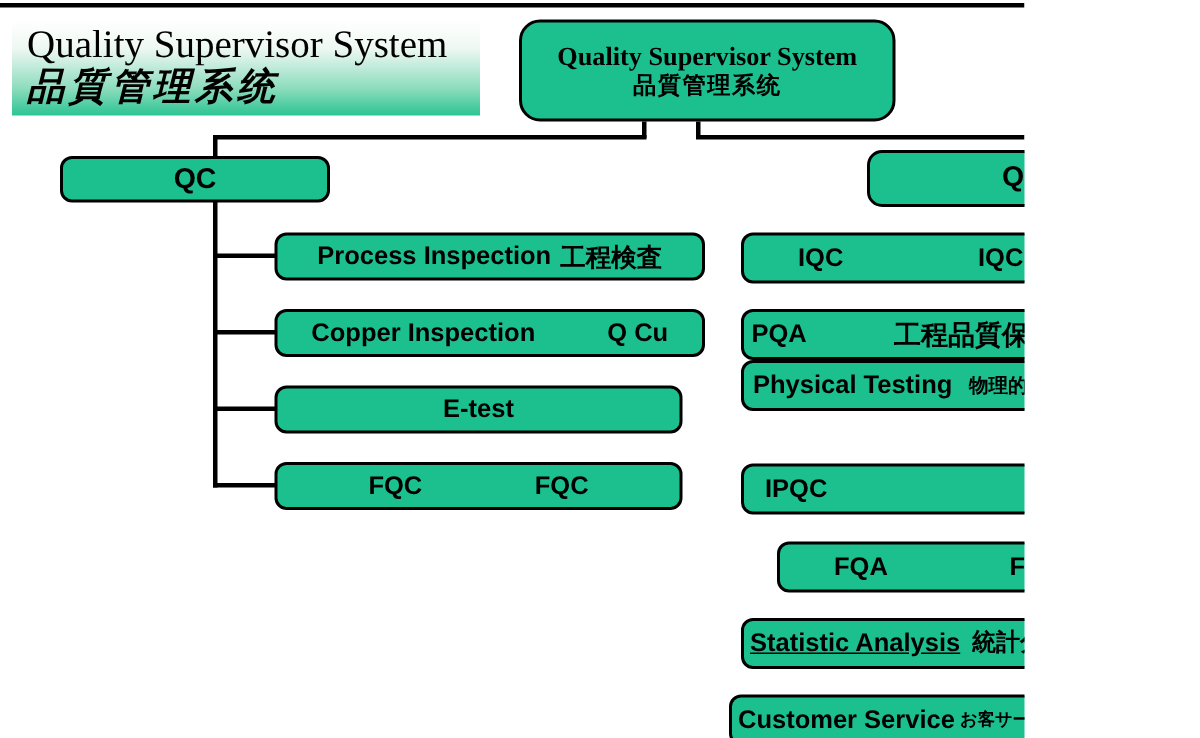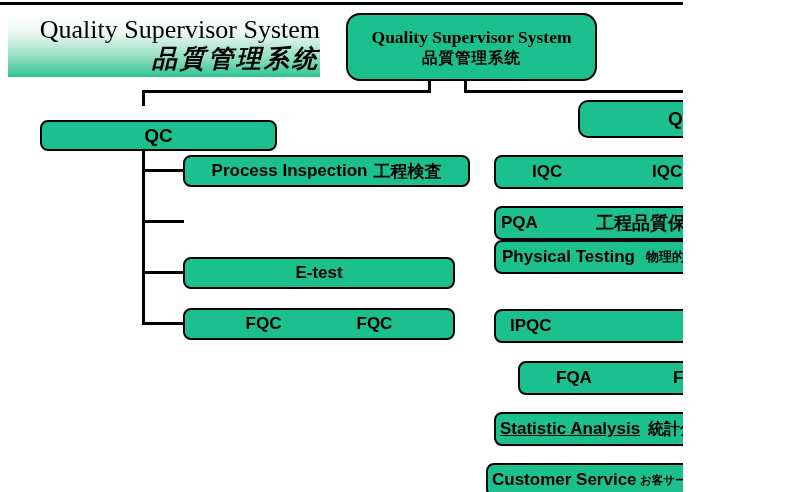--- a/index.html
+++ b/index.html
@@ -1,21 +1,21 @@
 <!DOCTYPE html>
 <html><head>
 <meta charset="utf-8">
 <style>
   html,body{margin:0;padding:0;background:#fff;}
   .stage{
     position:relative;width:800px;height:492px;background:#ffffff;overflow:hidden;
     font-family:"Liberation Sans","DejaVu Sans",sans-serif;color:#000;
   }
   
-  .clip{position:absolute;left:0;top:0;width:683px;height:492px;overflow:hidden;text-align:right;}
+  .clip{position:absolute;left:0;top:0;width:683px;height:492px;overflow:hidden;}
 
   .top-rule{position:absolute;left:0;top:2px;width:683px;height:3px;background:#000;}
 
   .banner{
     position:absolute;left:8px;top:13px;width:312px;height:64px;
     background:linear-gradient(180deg,#ffffff 0%,#eef8f3 30%,#8cdcbd 72%,#2cc493 100%);
   }
   .banner-en{font-family:"Liberation Serif","DejaVu Serif",serif;font-size:26px;line-height:30px;margin:2px 0 0 10px;white-space:nowrap;}
   .banner-cjk{font-family:"Liberation Serif","DejaVu Serif",serif;font-style:italic;font-weight:bold;font-size:25px;line-height:28px;margin:0 0 0 10px;letter-spacing:3px;white-space:nowrap;}
 
@@ -31,21 +31,21 @@
   .line{position:absolute;background:#000;}
   .stub-root-l{left:428px;top:81px;width:3px;height:11px;}
   .stub-root-r{left:464px;top:81px;width:3px;height:11px;}
   .hline-l{left:142px;top:90px;width:289px;height:3px;}
   .hline-r{left:464px;top:90px;width:219px;height:3px;}
   .qc-top{left:142px;top:90px;width:3px;height:16px;}
   .qc-trunk{left:142px;top:133px;width:3px;height:192px;}
   .cstub{left:142px;width:42px;height:3px;}
   .cs1{top:169px;}.cs2{top:220px;}.cs3{top:271px;}.cs4{top:322px;}
 
-  .qc-box{left:40px;top:120px;width:237px;height:31px;font-size:19px;}
+  .qc-box{left:40px;top:104px;width:180px;height:31px;font-size:19px;}
 
   .lchild{left:183px;height:32px;font-size:17px;}
   .b-process{top:155px;width:287px;}
   .b-copper{top:206px;width:287px;gap:48px;}
   .b-etest{top:257px;width:272px;}
   .b-fqc{top:308px;width:272px;gap:75px;}
   .pair-gap{display:inline-block;width:6px;}
 
   
   .qa-box{left:578px;top:100px;width:250px;height:38px;border-radius:10px;justify-content:flex-start;}
@@ -93,20 +93,24 @@
     <div class="gbox qc-box">
       <span>QC</span>
     </div>
 
     <div class="gbox lchild b-process">
       <span>Process Inspection</span>
       <span class="pair-gap"></span>
       <span>工程検査</span>
     </div>
 
+    <div class="gbox lchild b-copper">
+      <span>Copper Inspection</span>
+      <span>Q Cu</span>
+    </div>
 
     <div class="gbox lchild b-etest">
       <span>E-test</span>
     </div>
 
     <div class="gbox lchild b-fqc">
       <span>FQC</span>
       <span>FQC</span>
     </div>
 

